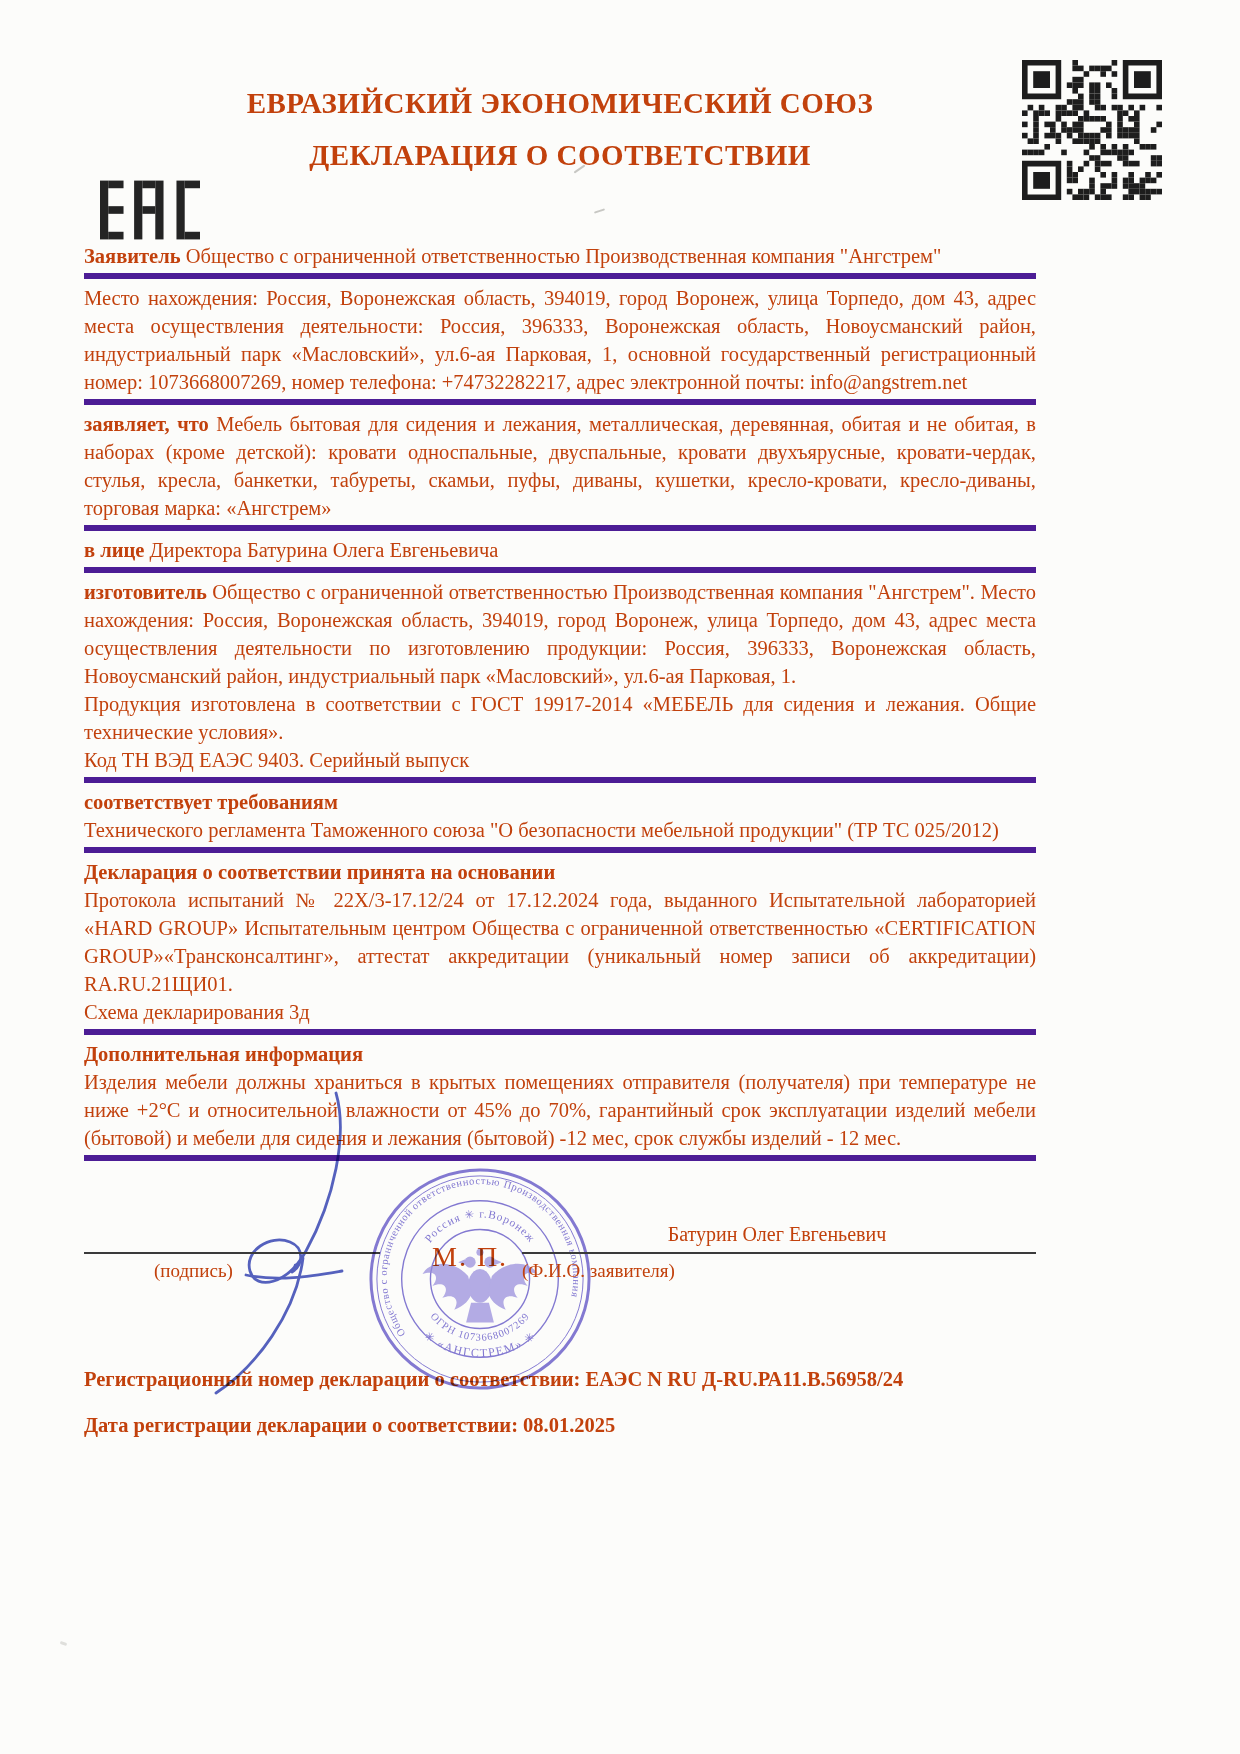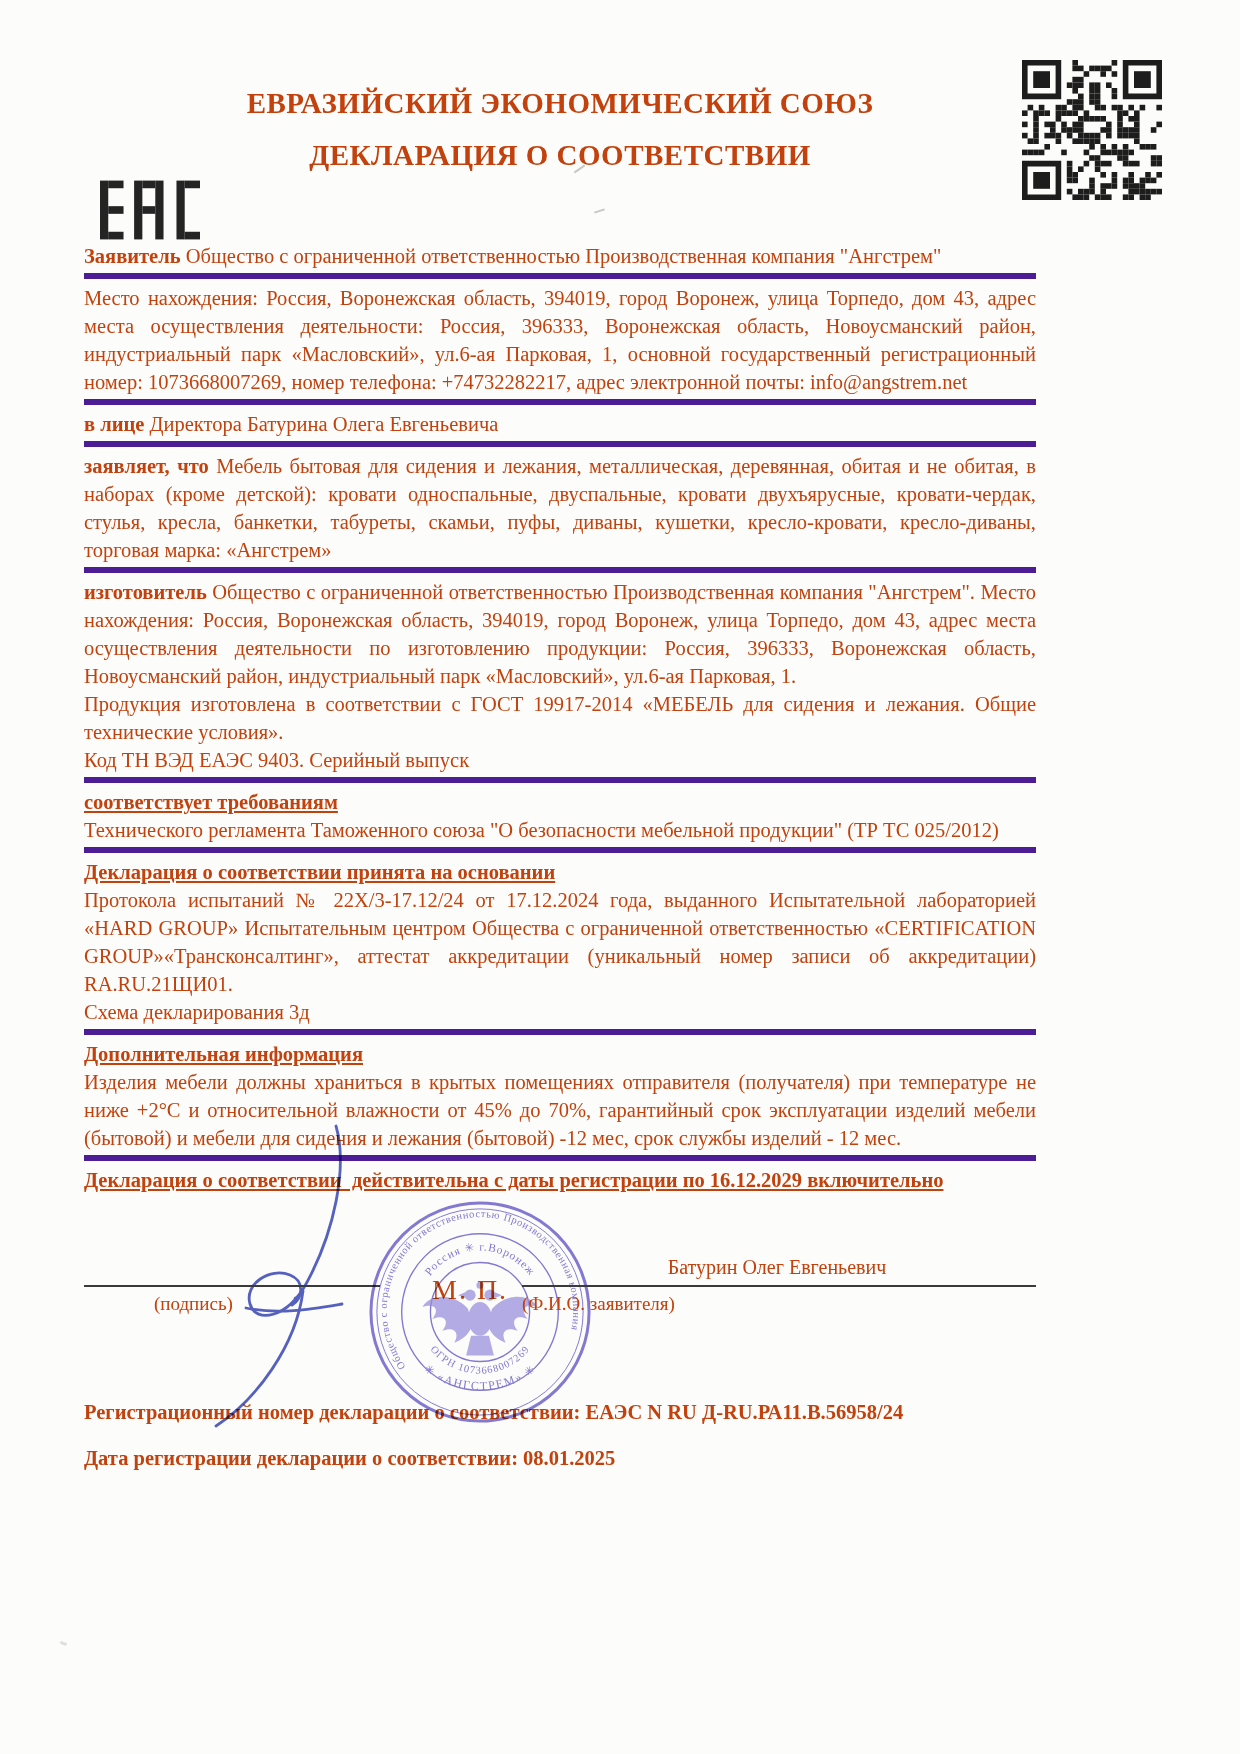--- a/index.html
+++ b/index.html
@@ -14,21 +14,21 @@
   .title1{font-size:29px;font-weight:bold;letter-spacing:.5px;line-height:38px;}
   .title2{font-size:29px;font-weight:bold;letter-spacing:.5px;line-height:38px;margin-top:14px;}
   .eac{position:absolute;left:100px;top:166px;width:100px;height:88px;}
   .qr{position:absolute;left:1022px;top:60px;width:140px;height:140px;}
   
   .main{position:absolute;left:84px;top:242px;width:952px;font-size:20.5px;line-height:28px;}
   .sect{border-bottom:6px solid #4c1d95;padding-bottom:3px;margin-bottom:5px;}
   .main p{margin:0;text-align:justify;}
   .main p.nj{text-align:left;}
   b{font-weight:bold;}
-  .hd{font-weight:bold;text-align:left;text-decoration:underline;}
+  .hd{font-weight:bold;text-align:left;}
   
   .sig-area{position:relative;height:172px;margin-top:6px;}
   .sigline{position:absolute;top:85px;border-top:2px solid #3a3a3a;}
   .sigline.left{left:0;width:296px;}
   .sigline.right{left:438px;width:514px;}
   .cap{position:absolute;font-size:19px;text-align:left;}
   .cap.podpis{left:70px;top:90px;width:160px;}
   .cap.fio{left:438px;top:90px;width:514px;}
   .name{position:absolute;left:436px;top:53px;width:514px;text-align:center;font-size:20px;}
   .mp{position:absolute;left:348px;top:76px;font-size:28px;letter-spacing:2px;}
@@ -292,25 +292,25 @@
 
     <div class="sect">
       <p><b>Заявитель</b> <span>Общество с ограниченной ответственностью Производственная компания "Ангстрем"</span></p>
     </div>
 
     <div class="sect">
       <p>Место нахождения: Россия, Воронежская область, 394019, город Воронеж, улица Торпедо, дом 43, адрес места осуществления деятельности: Россия, 396333, Воронежская область, Новоусманский район, индустриальный парк «Масловский», ул.6-ая Парковая, 1, основной государственный регистрационный номер: 1073668007269, номер телефона: +74732282217, адрес электронной почты: info@angstrem.net</p>
     </div>
 
     <div class="sect">
+      <p><b>заявляет, что</b> <span>Мебель бытовая для сидения и лежания, металлическая, деревянная, обитая и не обитая, в наборах (кроме детской): кровати односпальные, двуспальные, кровати двухъярусные, кровати-чердак, стулья, кресла, банкетки, табуреты, скамьи, пуфы, диваны, кушетки, кресло-кровати, кресло-диваны, торговая марка: «Ангстрем»</span></p>
+    </div>
+
+    <div class="sect">
       <p class="nj"><b>в лице</b> <span>Директора Батурина Олега Евгеньевича</span></p>
-    </div>
-
-    <div class="sect">
-      <p><b>заявляет, что</b> <span>Мебель бытовая для сидения и лежания, металлическая, деревянная, обитая и не обитая, в наборах (кроме детской): кровати односпальные, двуспальные, кровати двухъярусные, кровати-чердак, стулья, кресла, банкетки, табуреты, скамьи, пуфы, диваны, кушетки, кресло-кровати, кресло-диваны, торговая марка: «Ангстрем»</span></p>
     </div>
 
     <div class="sect">
       <p><b>изготовитель</b> <span>Общество с ограниченной ответственностью Производственная компания "Ангстрем". Место нахождения: Россия, Воронежская область, 394019, город Воронеж, улица Торпедо, дом 43, адрес места осуществления деятельности по изготовлению продукции: Россия, 396333, Воронежская область, Новоусманский район, индустриальный парк «Масловский», ул.6-ая Парковая, 1.</span></p>
       <p>Продукция изготовлена в соответствии с ГОСТ 19917-2014 «МЕБЕЛЬ для сидения и лежания. Общие технические условия».</p>
       <p class="nj">Код ТН ВЭД ЕАЭС 9403. Серийный выпуск</p>
     </div>
 
     <div class="sect">
       <p class="hd">соответствует требованиям</p>
@@ -321,23 +321,20 @@
       <p class="hd">Декларация о соответствии принята на основании</p>
       <p>Протокола испытаний № 22Х/3-17.12/24 от 17.12.2024 года, выданного Испытательной лабораторией «HARD GROUP» Испытательным центром Общества с ограниченной ответственностью «CERTIFICATION GROUP»«Трансконсалтинг», аттестат аккредитации (уникальный номер записи об аккредитации) RA.RU.21ЩИ01.</p>
       <p class="nj">Схема декларирования 3д</p>
     </div>
 
     <div class="sect">
       <p class="hd">Дополнительная информация</p>
       <p>Изделия мебели должны храниться в крытых помещениях отправителя (получателя) при температуре не ниже +2°С и относительной влажности от 45% до 70%, гарантийный срок эксплуатации изделий мебели (бытовой) и мебели для сидения и лежания (бытовой) -12 мес, срок службы изделий - 12 мес.</p>
     </div>
 
-    <div>
-      <p class="hd">Декларация о соответствии&nbsp; действительна с даты регистрации по 16.12.2029 включительно</p>
-    </div>
 
     <div class="sig-area">
       <svg class="signature" viewBox="0 0 240 330" xmlns="http://www.w3.org/2000/svg">
         <g stroke="#4452bb" stroke-width="2.8" fill="none" stroke-linecap="round" opacity="0.9">
           <path d="M152,18 C164,60 150,125 122,176 C103,210 72,216 66,196 C60,176 86,159 106,167 C121,173 119,190 108,197"></path>
           <path d="M119,183 C112,238 72,292 32,318"></path>
           <path d="M62,200 C95,207 128,201 158,196"></path>
           <circle cx="112" cy="191" r="2.4" fill="#4452bb" stroke="none"></circle>
         </g>
       </svg>

